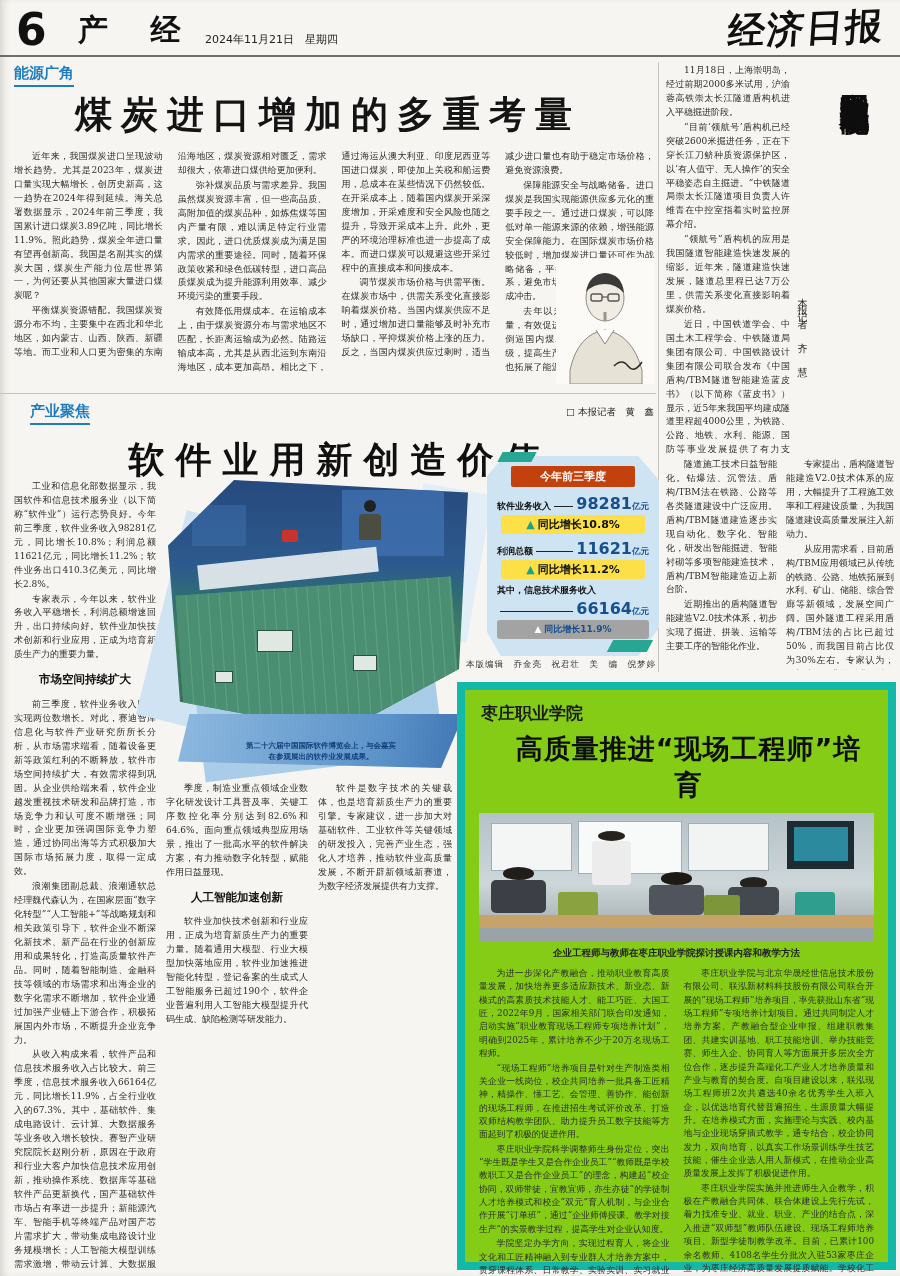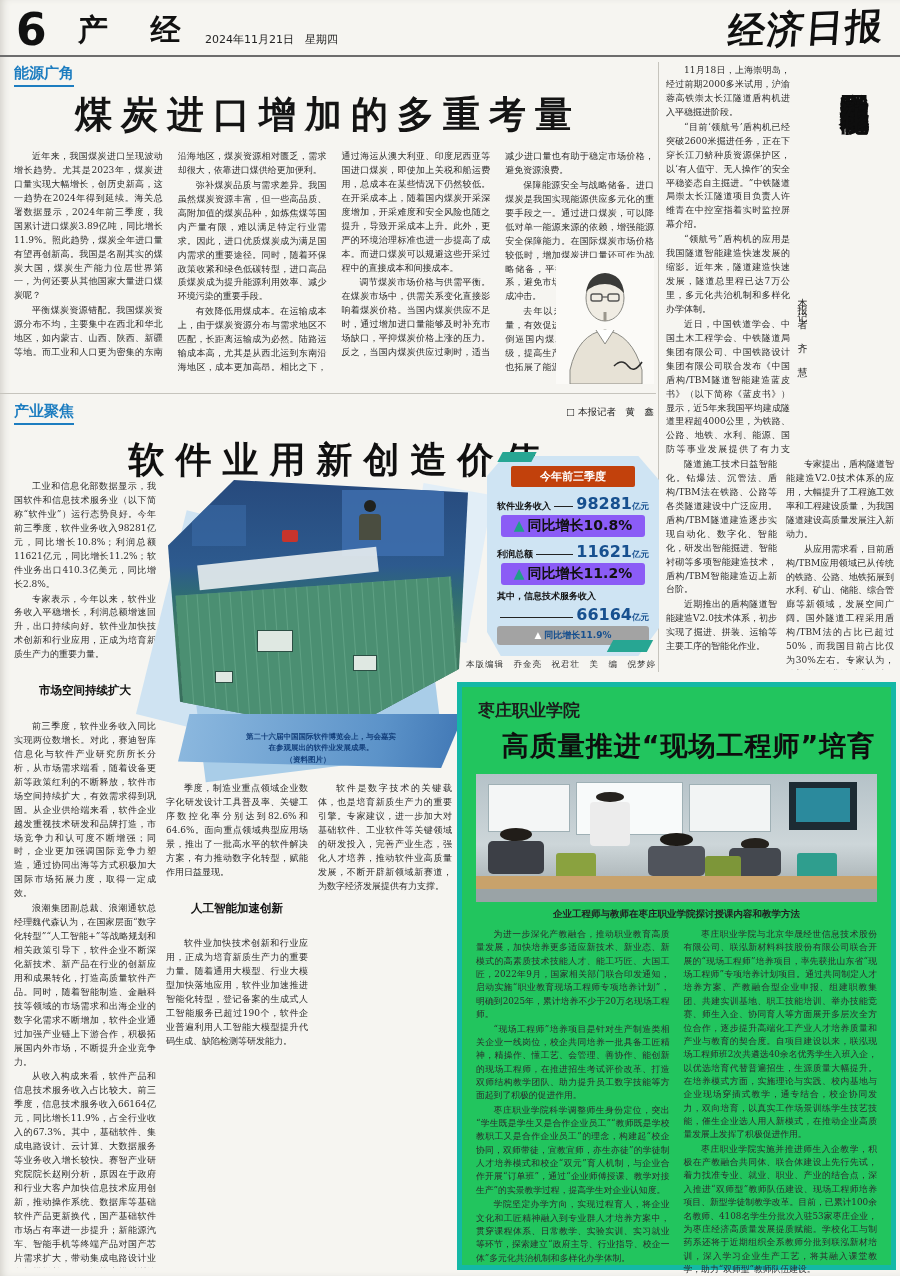--- a/index.html
+++ b/index.html
@@ -16,21 +16,21 @@
   .masthead{position:absolute;right:16px;top:4px;font-size:37px;font-weight:900;color:#101010;
           transform:rotate(-2deg) skewX(-6deg);letter-spacing:2px;}
   .header-rule{position:absolute;left:0;top:55px;width:900px;height:2px;background:#6d6d6d;}
   
   .kicker{position:absolute;font-size:15px;font-weight:900;color:#1d7dc0;
           font-family:"DejaVu Sans","Liberation Sans",sans-serif;
           border-bottom:2px solid #1d7dc0;padding-bottom:2px;}
   .bodytext{font-size:9px;line-height:1.55;text-align:justify;color:#2c2c2c;overflow:hidden;}
   .para{margin:0 0 1px 0;text-indent:2em;}
   .subhead{font-family:"DejaVu Sans","Liberation Sans",sans-serif;font-weight:900;
-           font-size:11.5px;text-align:center;margin:20px 0;color:#111;text-indent:0;}
+           font-size:11.5px;text-align:center;margin:9px 0;color:#111;text-indent:0;}
   .vrule{position:absolute;width:1px;background:#c6c4bd;}
   .hrule{position:absolute;height:1px;background:#c6c4bd;}
   
   .coal-headline{position:absolute;left:0;top:90px;width:656px;text-align:center;
       font-family:"DejaVu Sans","Liberation Sans",sans-serif;font-weight:900;
       font-size:37px;letter-spacing:9px;color:#141414;}
   .coal-cols{position:absolute;left:14px;top:150px;width:640px;height:236px;
       column-count:4;column-gap:15px;}
   .portrait{position:absolute;left:556px;top:258px;width:98px;height:126px;background:#fbfaf7;}
   
@@ -60,45 +60,45 @@
       background:linear-gradient(180deg,#274a7d 0%,#2d5a8e 34%,#2f6b75 45%,#3f7d63 60%,#35685a 100%);}
   .swp-screen{position:absolute;background:#3e6fae;opacity:.85;}
   .swp-board{position:absolute;background:
       repeating-linear-gradient(90deg,#4b8f72 0 10px,#5fa184 10px 11px),
       repeating-linear-gradient(0deg,rgba(255,255,255,.15) 0 6px,rgba(0,0,0,.12) 6px 12px);}
   .swp-chip{position:absolute;background:#dfe8e2;box-shadow:0 0 0 1px #2c4f44;}
   .swp-person{position:absolute;}
   .swp-caption{position:absolute;left:18px;top:236px;width:286px;height:54px;
       background:linear-gradient(100deg,#8db9df 0%,#5c93c9 70%,#3f76b4 100%);
       clip-path:polygon(4% 0,100% 0,92% 100%,0 88%);
-      color:#14407c;font-size:7.5px;font-weight:700;text-align:center;padding-top:17px;
+      color:#14407c;font-size:7.5px;font-weight:700;text-align:center;padding-top:26px;
       box-sizing:border-box;line-height:1.5;}
   
   .infog{position:absolute;left:487px;top:456px;width:172px;height:200px;
       background:#cfe4f3;clip-path:polygon(10% 0,88% 0,100% 12%,100% 86%,88% 100%,8% 100%,0 88%,0 10%);
       font-family:"DejaVu Sans","Liberation Sans",sans-serif;padding:8px 10px;box-sizing:border-box;}
   .infog-accent{position:absolute;background:#27a693;}
   .infog-title{background:#c2410c;color:#fff;font-weight:900;font-size:11px;text-align:center;
       padding:3px 0;margin:2px 14px 7px 14px;border-radius:2px;}
   .stat-row{display:flex;align-items:baseline;margin:2px 0 2px 0;}
   .stat-label{font-size:9px;font-weight:900;color:#111;white-space:nowrap;}
   .stat-line{flex:1;border-top:1.5px solid #222;margin:0 3px;transform:translateY(-2px);}
   .stat-value{font-size:16px;font-weight:900;color:#17508f;white-space:nowrap;}
   .stat-unit{font-size:8.5px;font-weight:700;color:#17508f;font-style:normal;}
-  .growth-box{background:#8b5cf6;border-radius:3px;margin:2px 4px 5px 4px;padding:2px 0;
-      text-align:center;font-size:14px;font-weight:900;color:#111;}
+  .growth-box{background:#fde047;border-radius:3px;margin:2px 4px 5px 4px;padding:2px 0;
+      text-align:center;font-size:11px;font-weight:900;color:#111;}
   .growth-bar{background:#a3a3a3;border-radius:3px;margin:2px 0 0 0;padding:3px 0;
       text-align:center;font-size:9px;font-weight:900;color:#17508f;}
   .tri::before{content:"▲";margin-right:3px;}
   .growth-box .tri::before{color:#1fa087;}
   .growth-bar .tri::before{color:#fff;}
   .stat-label-center{font-size:9px;font-weight:900;color:#111;margin-top:2px;}
   
   .feature{position:absolute;left:457px;top:682px;width:439px;height:588px;box-sizing:border-box;
-      border:5px solid #14b8a6;background:#22c55e;padding:10px 14px;}
+      border:8px solid #14b8a6;background:#84cc16;padding:10px 14px;}
   .feature-kicker{font-size:17px;font-weight:700;color:#1c1c1c;margin:2px 0 6px 2px;
       font-family:"DejaVu Sans","Liberation Sans",sans-serif;}
   .feature-headline{font-size:27px;font-weight:900;color:#0e0e0e;margin:0 0 10px 24px;
       letter-spacing:1px;font-family:"DejaVu Sans","Liberation Sans",sans-serif;text-align:center;}
   .classroom{position:relative;width:100%;height:128px;overflow:hidden;
       background:linear-gradient(180deg,#b5c2c8 0%,#cdd6d9 55%,#9aa3a6 100%);}
   .cl{position:absolute;}
   .feature-caption{font-size:9.5px;font-weight:700;text-align:center;margin:6px 0 7px 0;color:#222;}
   .feature-cols{column-count:2;column-gap:14px;height:352px;overflow:hidden;
       font-size:8.8px;line-height:1.52;text-align:justify;color:#2c2c2c;}
@@ -140,35 +140,35 @@
       <path d="M58 108 q8 -8 14 0 q6 8 14 -4" fill="none" stroke="#2c2c2c" stroke-width="1.6"></path>
     </svg>
   </div>
 
   <div class="hrule" style="left:0;top:393px;width:656px;"></div>
   <div class="vrule" style="left:658px;top:62px;height:610px;"></div>
 
   <div class="tunnel-body bodytext">
       <p class="para">11月18日，上海崇明岛，经过前期2000多米试用，沪渝蓉高铁崇太长江隧道盾构机进入平稳掘进阶段。</p>
       <p class="para">“目前‘领航号’盾构机已经突破2600米掘进任务，正在下穿长江刀鲚种质资源保护区，以‘有人值守、无人操作’的安全平稳姿态自主掘进。”中铁隧道局崇太长江隧道项目负责人许维青在中控室指着实时监控屏幕介绍。</p>
-      <p class="para">“领航号”盾构机的应用是我国隧道智能建造快速发展的缩影。近年来，隧道建造快速发展，隧道总里程已达7万公里，多元化共治机制和多样化办学体制。</p>
+      <p class="para">“领航号”盾构机的应用是我国隧道智能建造快速发展的缩影。近年来，隧道建造快速发展，隧道总里程已达7万公里，供需关系变化直接影响着煤炭价格。</p>
       <p class="para">近日，中国铁道学会、中国土木工程学会、中铁隧道局集团有限公司、中国铁路设计集团有限公司联合发布《中国盾构/TBM隧道智能建造蓝皮书》（以下简称《蓝皮书》）显示，近5年来我国平均建成隧道里程超4000公里，为铁路、公路、地铁、水利、能源、国防等事业发展提供了有力支撑。</p>
     </div>
   <div class="tunnel-byline">本报记者　齐　慧</div>
   <h2 class="tunnel-headline" style="margin:0;">我国隧道建造迈入数字化智能化</h2>
   <div class="tunnel-colA bodytext">
       <p class="para">隧道施工技术日益智能化。钻爆法、沉管法、盾构/TBM法在铁路、公路等各类隧道建设中广泛应用。盾构/TBM隧道建造逐步实现自动化、数字化、智能化，研发出智能掘进、智能衬砌等多项智能建造技术，盾构/TBM智能建造迈上新台阶。</p>
       <p class="para">近期推出的盾构隧道智能建造V2.0技术体系，初步实现了掘进、拼装、运输等主要工序的智能化作业。</p>
     </div>
   <div class="tunnel-colB bodytext">
       <p class="para">专家提出，盾构隧道智能建造V2.0技术体系的应用，大幅提升了工程施工效率和工程建设质量，为我国隧道建设高质量发展注入新动力。</p>
       <p class="para">从应用需求看，目前盾构/TBM应用领域已从传统的铁路、公路、地铁拓展到水利、矿山、储能、综合管廊等新领域，发展空间广阔。国外隧道工程采用盾构/TBM法的占比已超过50%，而我国目前占比仅为30%左右。专家认为，随着建设行业转型升级以及智能化、数字化的大力推进，盾构/TBM隧道智能建造技术必将得到更广泛应用。</p>
     </div>
 
-  <div class="kicker" style="left:14px;top:402px;">产业聚焦</div>
+  <div class="kicker" style="left:30px;top:402px;">产业聚焦</div>
   <div class="sw-byline">□ 本报记者　黄　鑫</div>
   <h1 class="sw-headline" style="margin:12px;">软件业用新创造价值</h1>
 
   <div class="sw-col1 bodytext">
     <div>
         <p class="para">工业和信息化部数据显示，我国软件和信息技术服务业（以下简称“软件业”）运行态势良好。今年前三季度，软件业务收入98281亿元，同比增长10.8%；利润总额11621亿元，同比增长11.2%；软件业务出口410.3亿美元，同比增长2.8%。</p>
         <p class="para">专家表示，今年以来，软件业务收入平稳增长，利润总额增速回升，出口持续向好。软件业加快技术创新和行业应用，正成为培育新质生产力的重要力量。</p>
       </div>
     <div class="subhead">市场空间持续扩大</div>
     <div>

